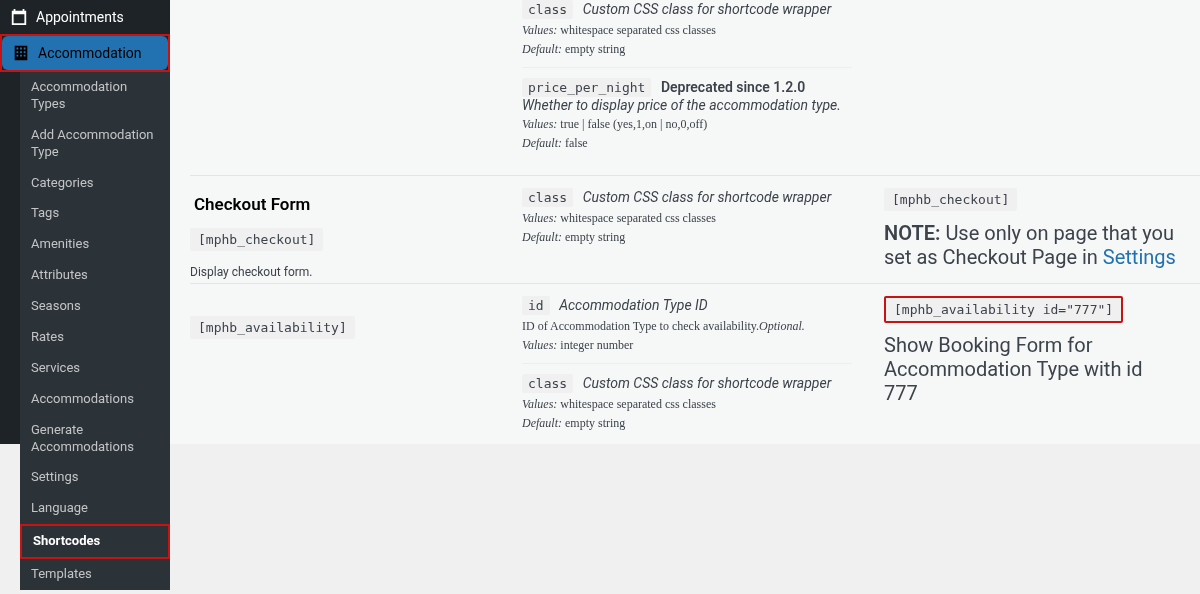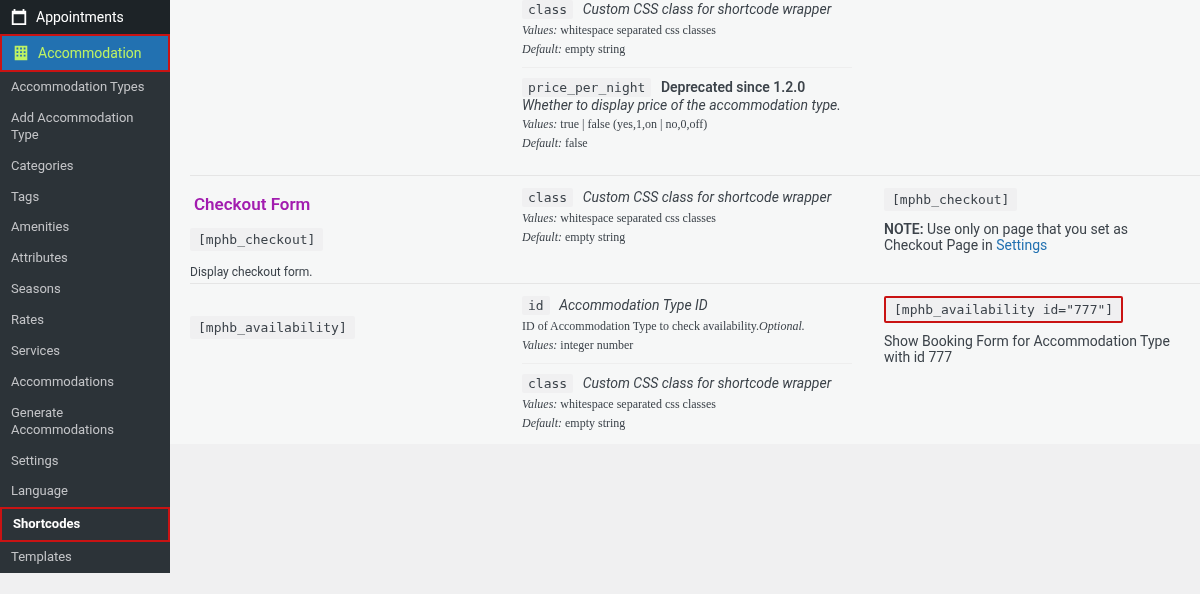--- a/index.html
+++ b/index.html
@@ -1,48 +1,48 @@
 <!DOCTYPE html>
 <html><head>
 <meta charset="utf-8">
 <style>
 * { margin: 0; padding: 0; box-sizing: border-box; }
 body { font-family: -apple-system, BlinkMacSystemFont, "Segoe UI", Roboto, sans-serif; font-size: 14px; color: #3c434a; background: #f0f0f1; width: 1200px; height: 594px; overflow: hidden; }
 .container { display: flex; height: 444px; }
 .sidebar { width: 170px; background: #1d2327; color: #c3c4c7; flex-shrink: 0; }
 .sidebar-top { background: #1d2327; padding: 8px 10px; display: flex; align-items: center; gap: 8px; color: #fff; font-size: 14px; }
-.sidebar-main { background: #2271b1; color: #bef264; padding: 8px 10px; display: flex; align-items: center; gap: 8px; font-size: 14px; position: relative; }
+.sidebar-main { background: #2271b1; color: #000000; padding: 8px 10px; display: flex; align-items: center; gap: 8px; font-size: 14px; position: relative; border-radius: 6px; }
 .sidebar-main::after { content: ""; position: absolute; right: -8px; top: 50%; transform: translateY(-50%); border: 8px solid transparent; border-left-color: #2271b1; }
-.sidebar-sub { background: #2c3338; }
+.sidebar-sub { background: #2c3338; margin-left: 20px; }
 .sidebar-sub-item { padding: 7px 11px; color: #c3c4c7; font-size: 13px; cursor: pointer; line-height: 1.3; }
 .sidebar-sub-item.current { color: #fff; font-weight: 700; }
 .hl-red { border: 2.5px solid #c91313; }
 .hl-red-small { border: 2.5px solid #c91313; }
 .main { flex: 1; background: #f6f7f7; overflow-y: auto; padding-left: 20px; }
 .row { display: flex; border-bottom: 1px solid #e5e5e5; padding-top: 12px; padding-bottom: 4px; gap: 12px; }
 .row.first { border-top: none; padding-top: 0; }
 .col-left { width: 320px; flex-shrink: 0; padding-right: 20px; padding-top: 4px; }
 .col-mid { width: 350px; flex-shrink: 0; padding-right: 20px; }
 .col-right { flex: 1; padding-right: 20px; }
-.section-title { font-size: 17px; font-weight: 600; color: #a21caf; margin-bottom: 12px; display: inline-block; padding: 2px 4px; }
+.section-title { font-size: 17px; font-weight: 600; color: #000000; margin-bottom: 12px; display: inline-block; padding: 2px 4px; }
 .shortcode-tag { font-family: Consolas, Monaco, monospace; background: #f0f0f1; padding: 4px 8px; font-size: 13px; display: inline-block; border-radius: 2px; }
 .shortcode-desc { margin-top: 14px; color: #3c434a; font-size: 12px; }
 .param-block { margin-bottom: 10px; padding-bottom: 10px; border-bottom: 1px solid #eee; }
 .param-block:last-child { border-bottom: none; }
 .param-line { margin-bottom: 2px; font-size: 14px; }
 .param-name { font-family: Consolas, Monaco, monospace; background: #f0f0f1; padding: 2px 6px; font-size: 13px; border-radius: 2px; display: inline-block; margin-right: 6px; }
 .param-desc { font-style: italic; color: #3c434a; }
 .param-sub { font-size: 12px; color: #3c434a; margin-top: 4px; font-family: Liberation Serif, serif; }
 .val-label { font-style: italic; }
 .deprecated { font-weight: 600; }
 .example-code { font-family: Consolas, Monaco, monospace; background: #f0f0f1; padding: 4px 8px; font-size: 13px; display: inline-block; border-radius: 2px; margin-bottom: 10px; }
 .note-label { font-weight: 600; }
 .settings-link { color: #2271b1; text-decoration: none; }
 .icon-svg { width: 18px; height: 18px; fill: currentColor; flex-shrink: 0; }
-.col-right-text { font-size: 14px; color: #3c434a; }
+.col-right-text { font-size: 20px; color: #3c434a; }
 </style>
 </head>
 <body>
 
 <div class="container">
   <div class="sidebar">
     <div class="sidebar-top">
       <svg class="icon-svg" viewBox="0 0 20 20">
           <path d="M2 3h2V1h2v2h8V1h2v2h2v16H2V3zm2 4v10h12V7H4z"></path>
         </svg>

